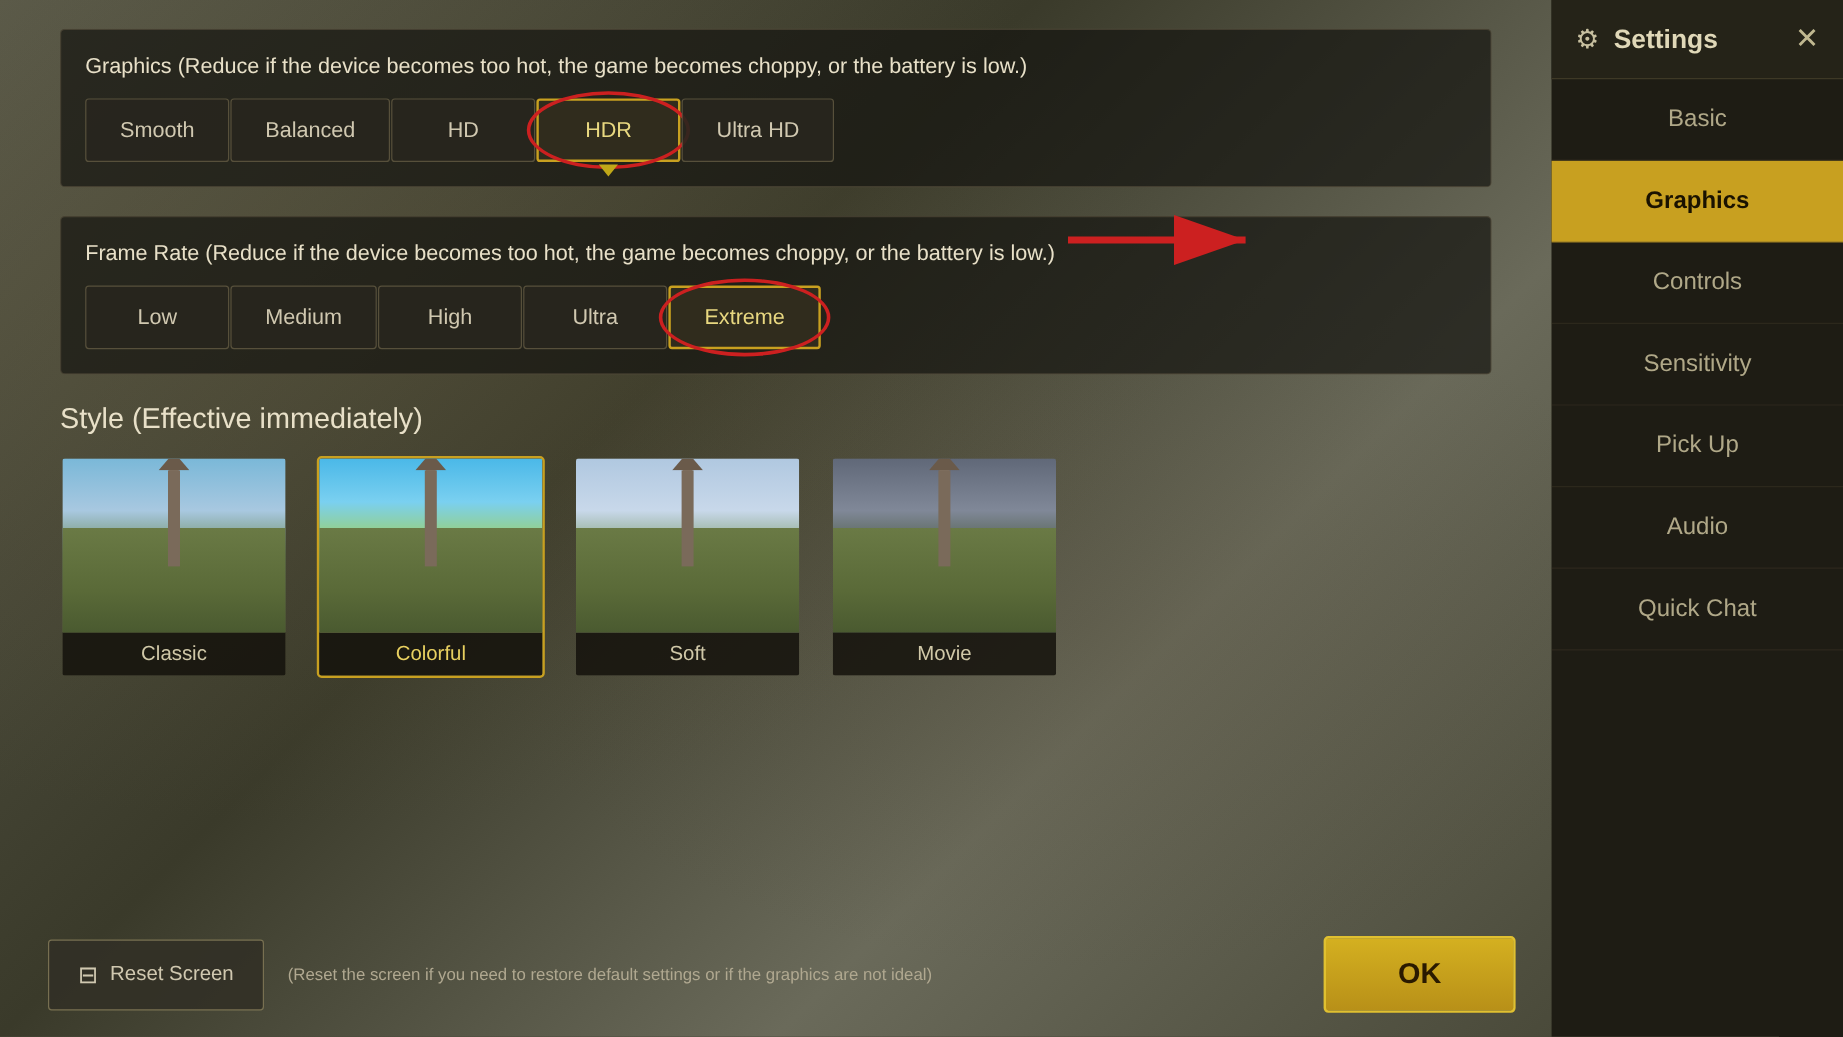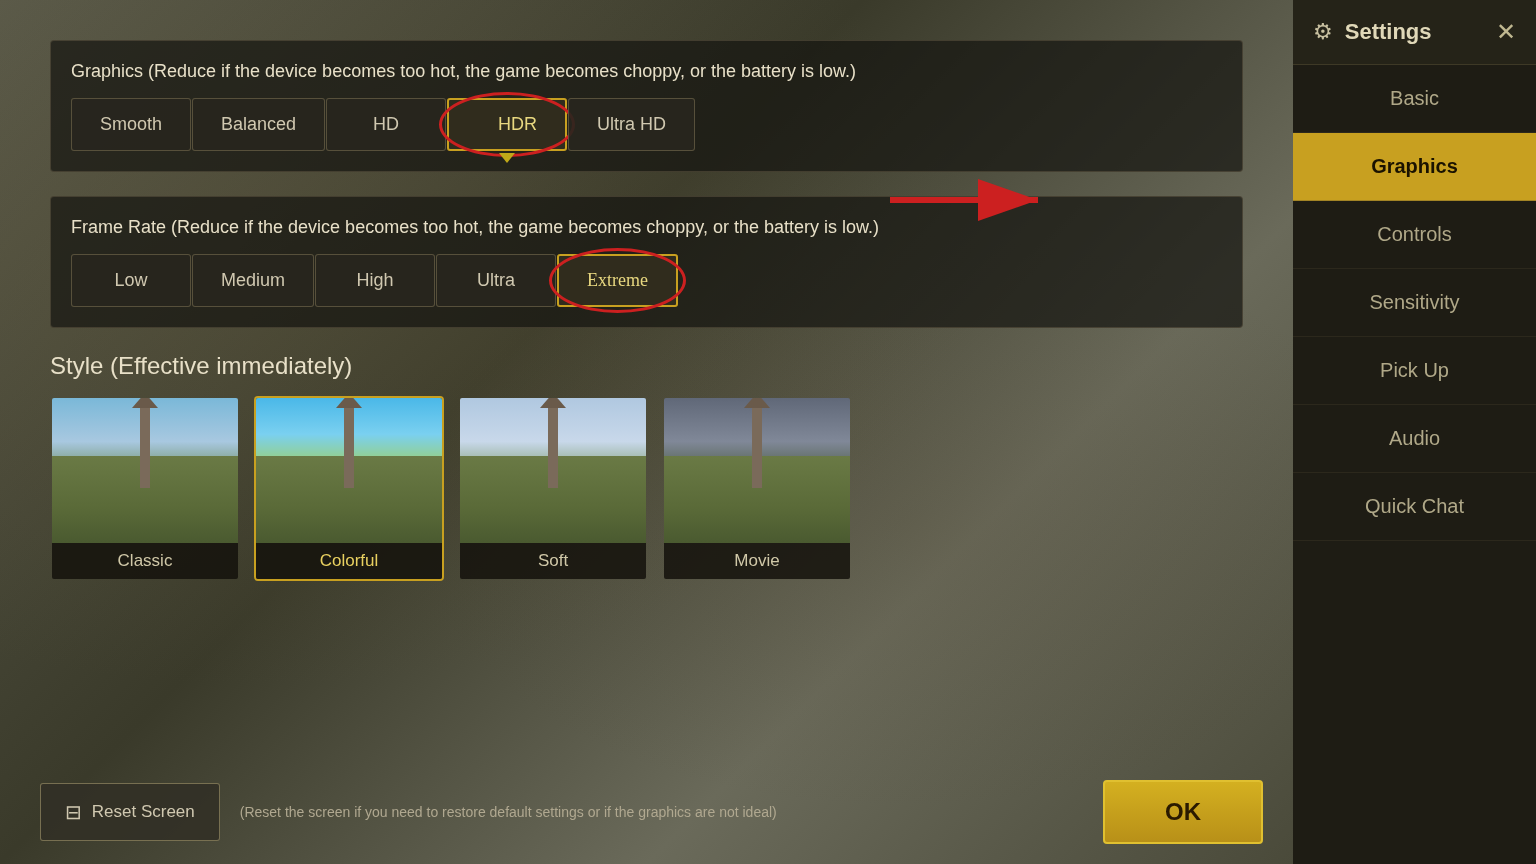--- a/index.html
+++ b/index.html
@@ -10,21 +10,21 @@
       font-family: 'Arial', sans-serif;
       background: #4a4a3a;
       display: flex;
     }
 
     
     .main-content {
       flex: 1;
       background: linear-gradient(135deg, #5a5a4a 0%, #3a3a2a 40%, #6a6a5a 70%, #4a4a3a 100%);
       position: relative;
-      padding: 40px 50px;
+      padding: 24px 50px;
       overflow: hidden;
     }
 
     
     .main-content::before {
       content: '';
       position: absolute;
       top: 0; left: 0; right: 0; bottom: 0;
       background: 
         radial-gradient(ellipse at 20% 30%, rgba(100,90,60,0.3) 0%, transparent 50%),
@@ -110,21 +110,21 @@
 
     .style-title {
       color: #e8e0c8;
       font-size: 24px;
       margin-bottom: 16px;
       font-weight: normal;
     }
 
     .style-grid {
       display: flex;
-      gap: 14px;
+      gap: 24px;
     }
 
     .style-card {
       width: 190px;
       cursor: pointer;
       border: 2px solid transparent;
       border-radius: 4px;
       overflow: hidden;
       position: relative;
     }
@@ -343,39 +343,39 @@
 
 <div class="main-content">
 
   <div class="section">
     <div class="section-box">
       <div class="section-label">Graphics (Reduce if the device becomes too hot, the game becomes choppy, or the battery is low.)</div>
       <div class="button-row">
         <button class="option-btn">Smooth</button>
         <button class="option-btn">Balanced</button>
         <button class="option-btn">HD</button>
-        <button class="option-btn selected" style="position:relative;text-align:right;">
+        <button class="option-btn selected" style="position:relative;">
           <span>HDR</span>
           <div class="hdr-circle"></div>
           <div class="down-arrow"></div>
         </button>
         <button class="option-btn">Ultra HD</button>
       </div>
     </div>
   </div>
 
   <div class="section">
     <div class="section-box">
       <div class="section-label">Frame Rate (Reduce if the device becomes too hot, the game becomes choppy, or the battery is low.)</div>
       <div class="button-row">
         <button class="option-btn">Low</button>
         <button class="option-btn">Medium</button>
         <button class="option-btn">High</button>
         <button class="option-btn">Ultra</button>
-        <button class="option-btn selected" style="position:relative;font-family:Liberation Serif, serif;">
+        <button class="option-btn selected" style="position:relative;">
           <span>Extreme</span>
           <div class="extreme-circle"></div>
         </button>
       </div>
     </div>
   </div>
 
   <div class="style-section">
     <div class="style-title">Style (Effective immediately)</div>
     <div class="style-grid">

